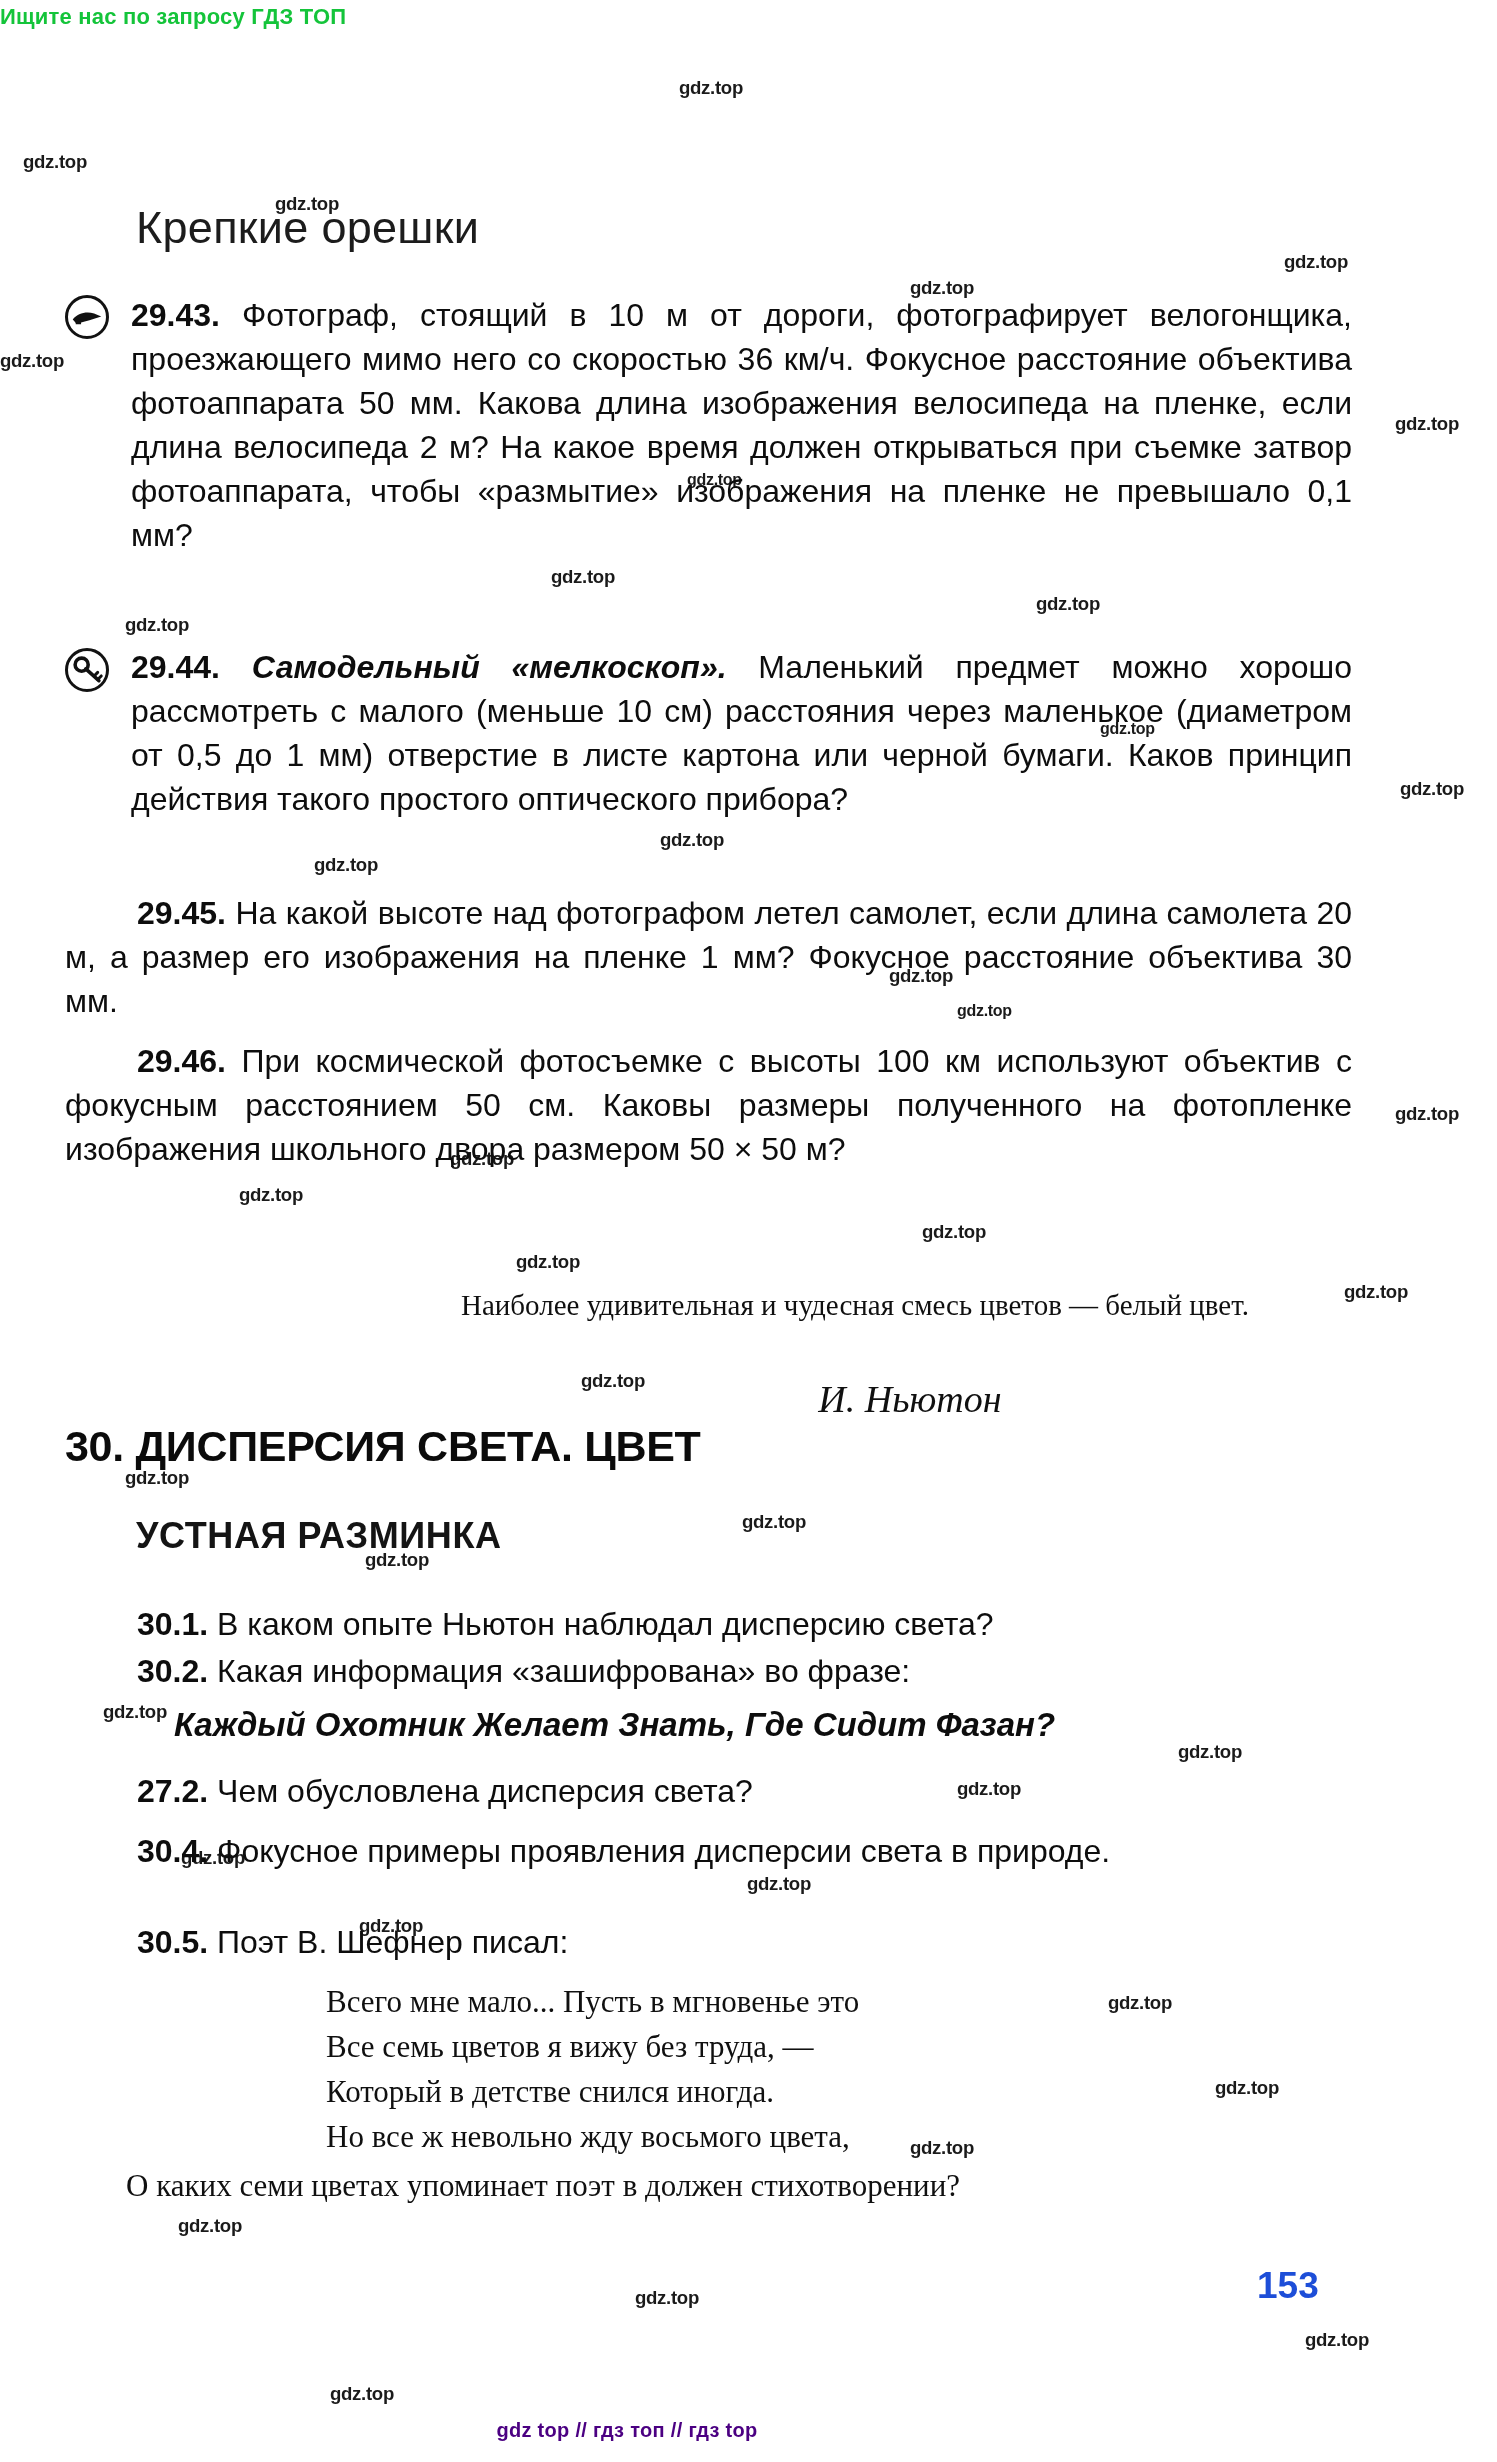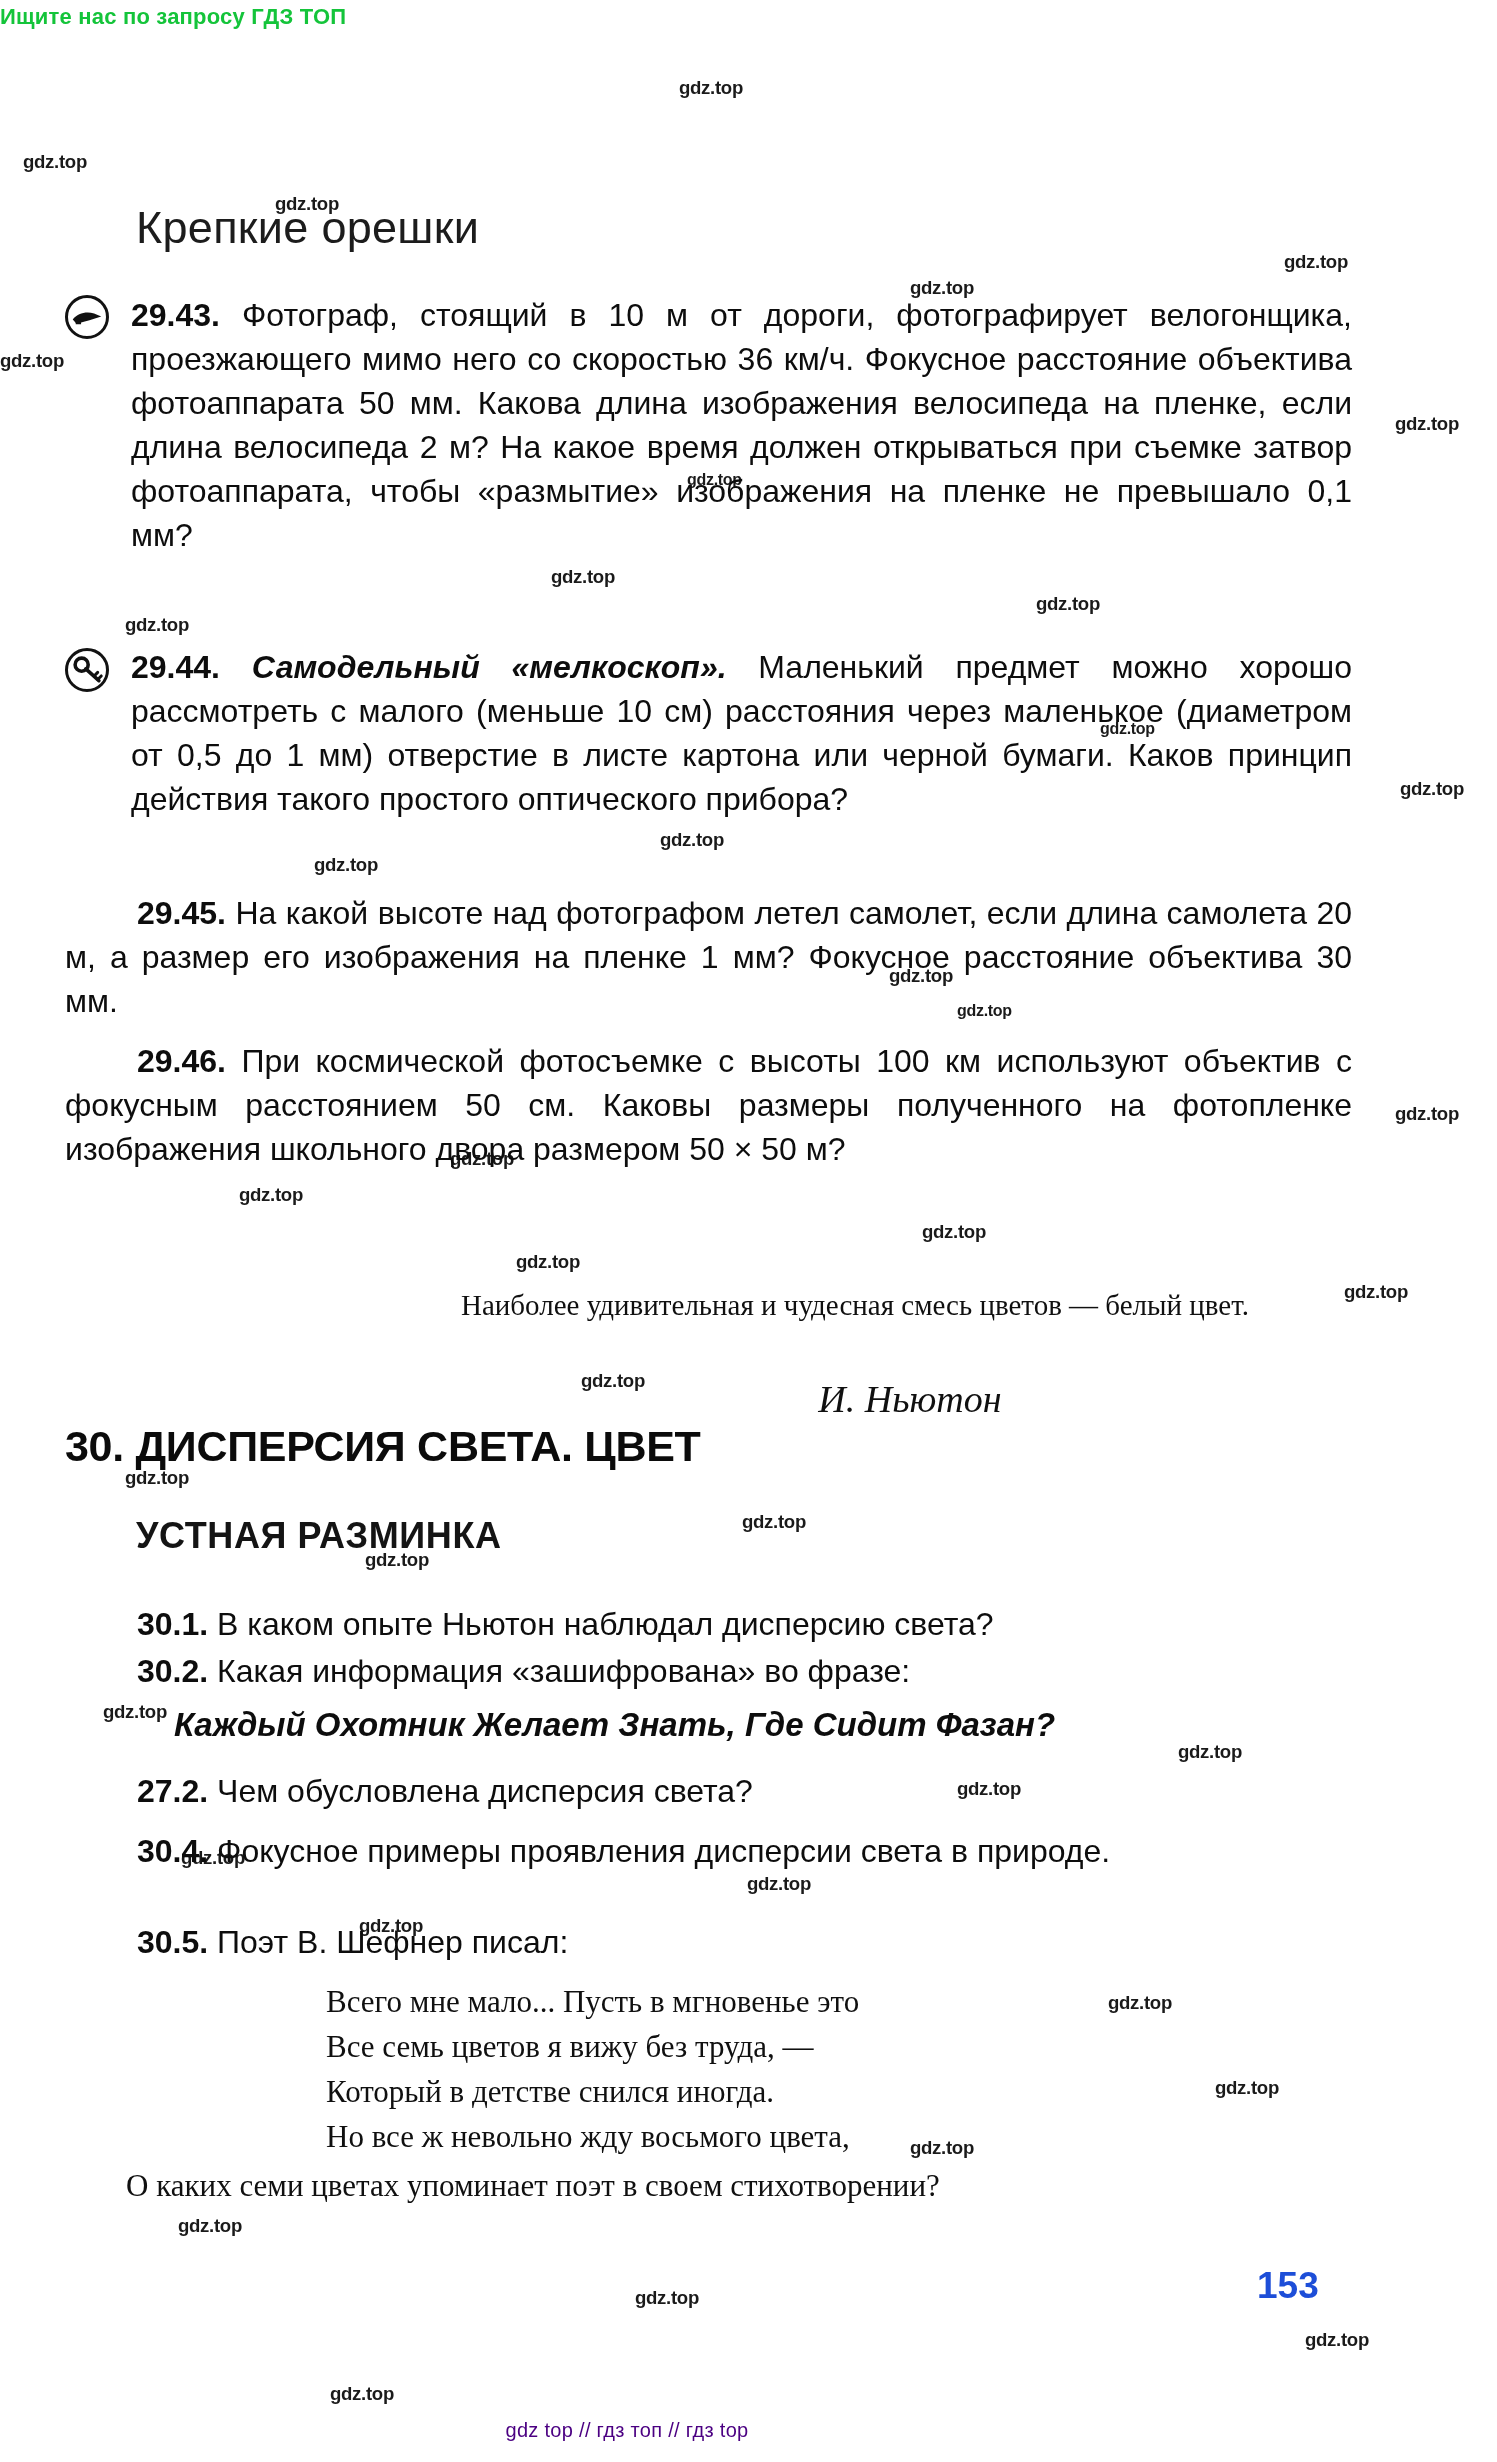--- a/index.html
+++ b/index.html
@@ -168,21 +168,21 @@
   }
 
   .footer-links {
     position: absolute;
     left: 0;
     top: 2419px;
     width: 1254px;
     text-align: center;
     font-family: "Liberation Sans", sans-serif;
     font-size: 20px;
-    font-weight: 400;
+    font-weight: 700;
     color: #4b0082;
     letter-spacing: 0.3px;
   }
 </style>
 </head>
 <body>
 
 <div id="page">
 
   <div class="promo-banner">
@@ -300,21 +300,21 @@
     <span>Поэт В. Шефнер писал:</span>
   </div>
 
   <div class="poem">
     <div>Всего мне мало... Пусть в мгновенье это</div>
     <div>Все семь цветов я вижу без труда, —</div>
     <div>Который в детстве снился иногда.</div>
     <div>Но все ж невольно жду восьмого цвета,</div>
   </div>
 
-  <div class="closing-q">О каких семи цветах упоминает поэт в своем стихотворении?</div>
+  <div class="closing-q">О каких семи цветах упоминает поэт в должен стихотворении?</div>
 
   <div class="page-number">153</div>
 
   <div class="footer-links">
     <span>gdz top  //  гдз топ  //  гдз top</span>
   </div>
 
 </div>
 
 

